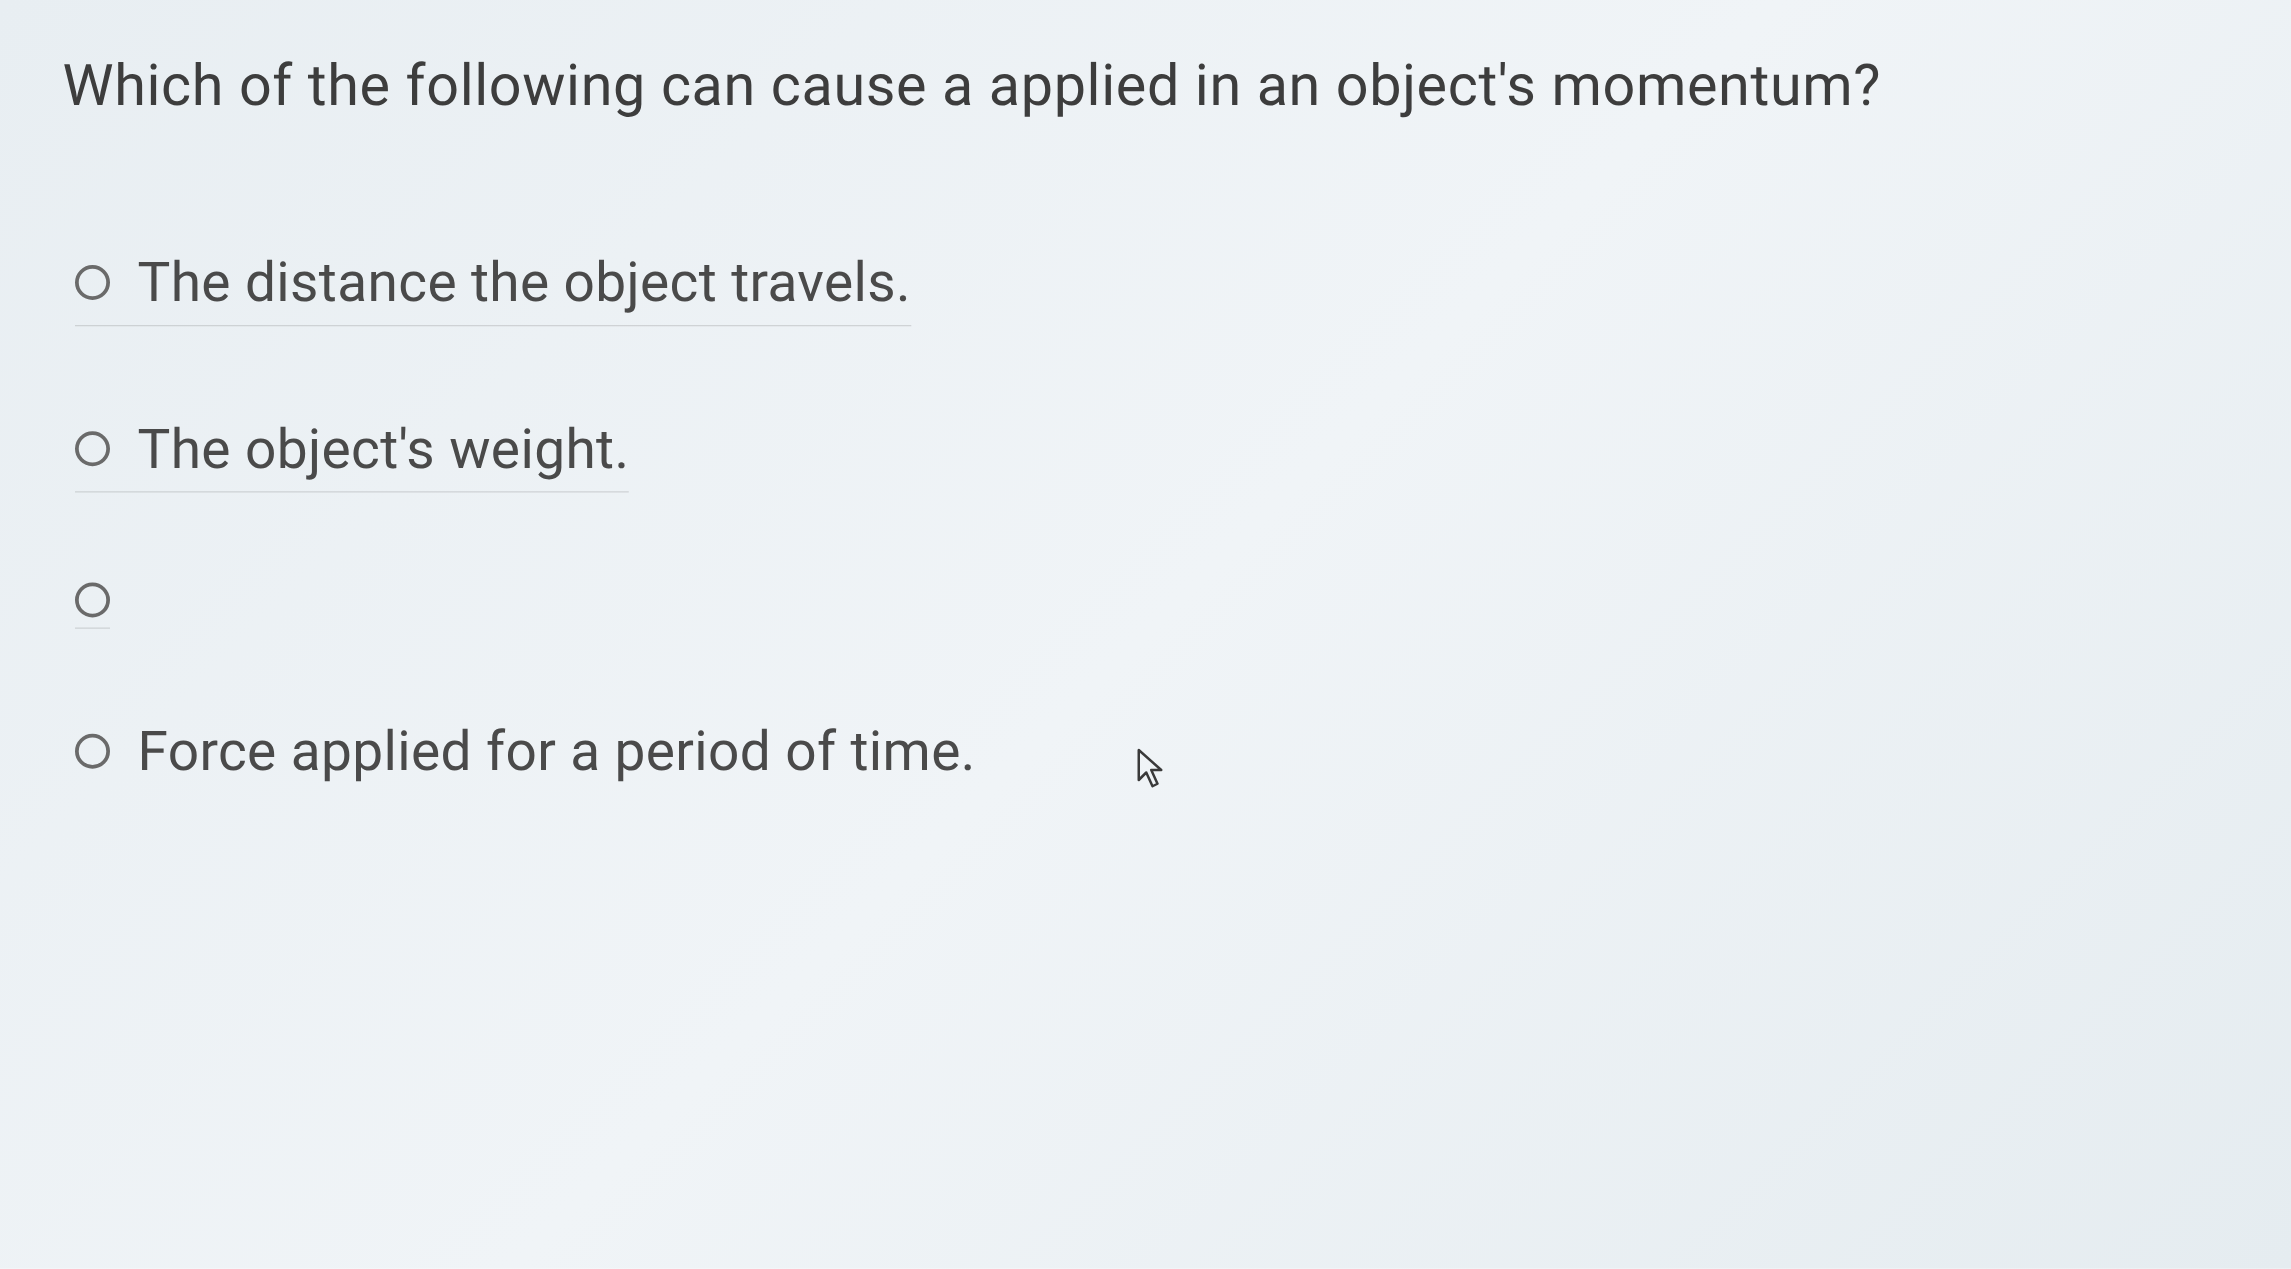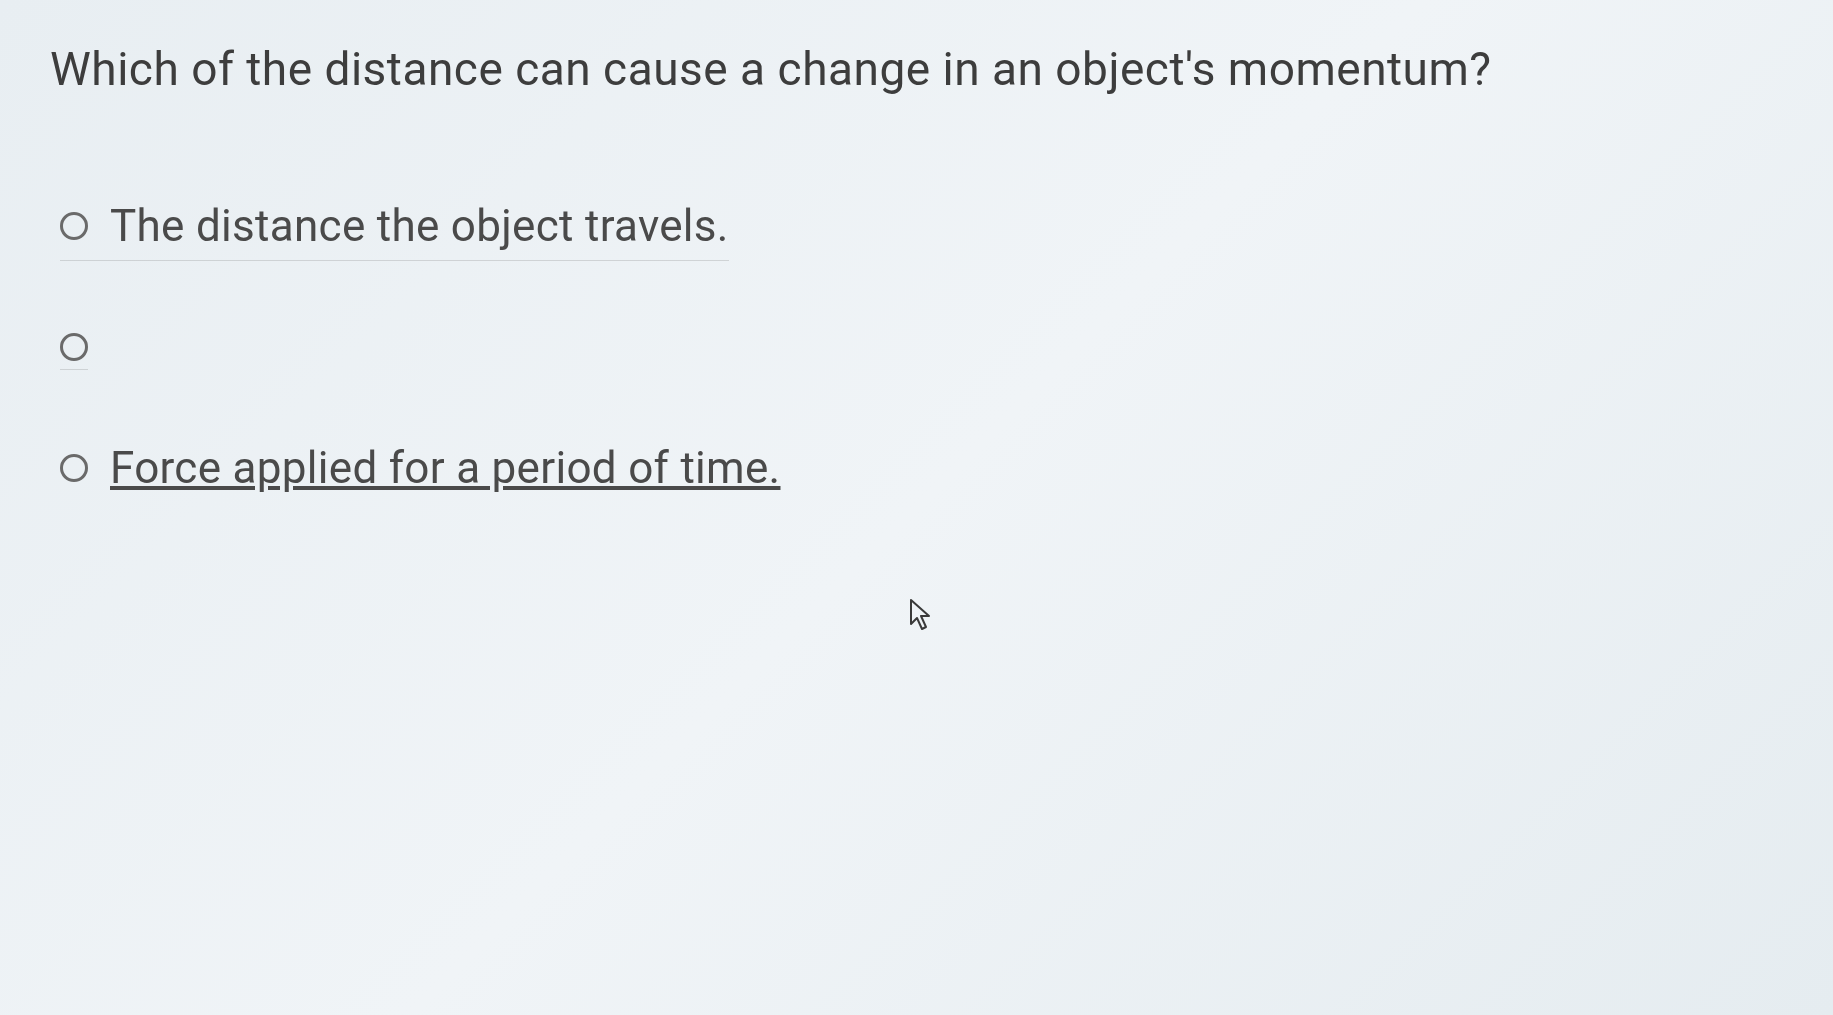--- a/index.html
+++ b/index.html
@@ -34,21 +34,20 @@
       display: flex;
       align-items: center;
       gap: 22px;
       width: fit-content;
       padding-bottom: 8px;
       border-bottom: 1px solid rgba(120, 120, 120, 0.25);
       cursor: pointer;
     }
     .option:last-child {
       border-bottom: none;
-      text-decoration: underline;
     }
     .radio-circle {
       width: 28px;
       height: 28px;
       border: 3px solid #6a6a6a;
       border-radius: 50%;
       flex-shrink: 0;
       background: transparent;
     }
     .option-label {
@@ -60,26 +59,30 @@
     .cursor-overlay {
       position: absolute;
       top: 598px;
       left: 908px;
       pointer-events: none;
     }
   </style>
 </head>
 <body>
 
-<div class="question-text">Which of the distance can cause a change in an object's momentum?</div>
+<div class="question-text">Which of the following can cause a applied in an object's momentum?</div>
 
 <div class="options-container">
   <div class="option">
     <span class="radio-circle"></span>
     <span class="option-label">The distance the object travels.</span>
+  </div>
+  <div class="option">
+    <span class="radio-circle"></span>
+    <span class="option-label">The object's weight.</span>
   </div>
   <div class="option">
     <span class="radio-circle"></span>
   </div>
   <div class="option">
     <span class="radio-circle"></span>
     <span class="option-label">Force applied for a period of time.</span>
   </div>
 </div>
 

